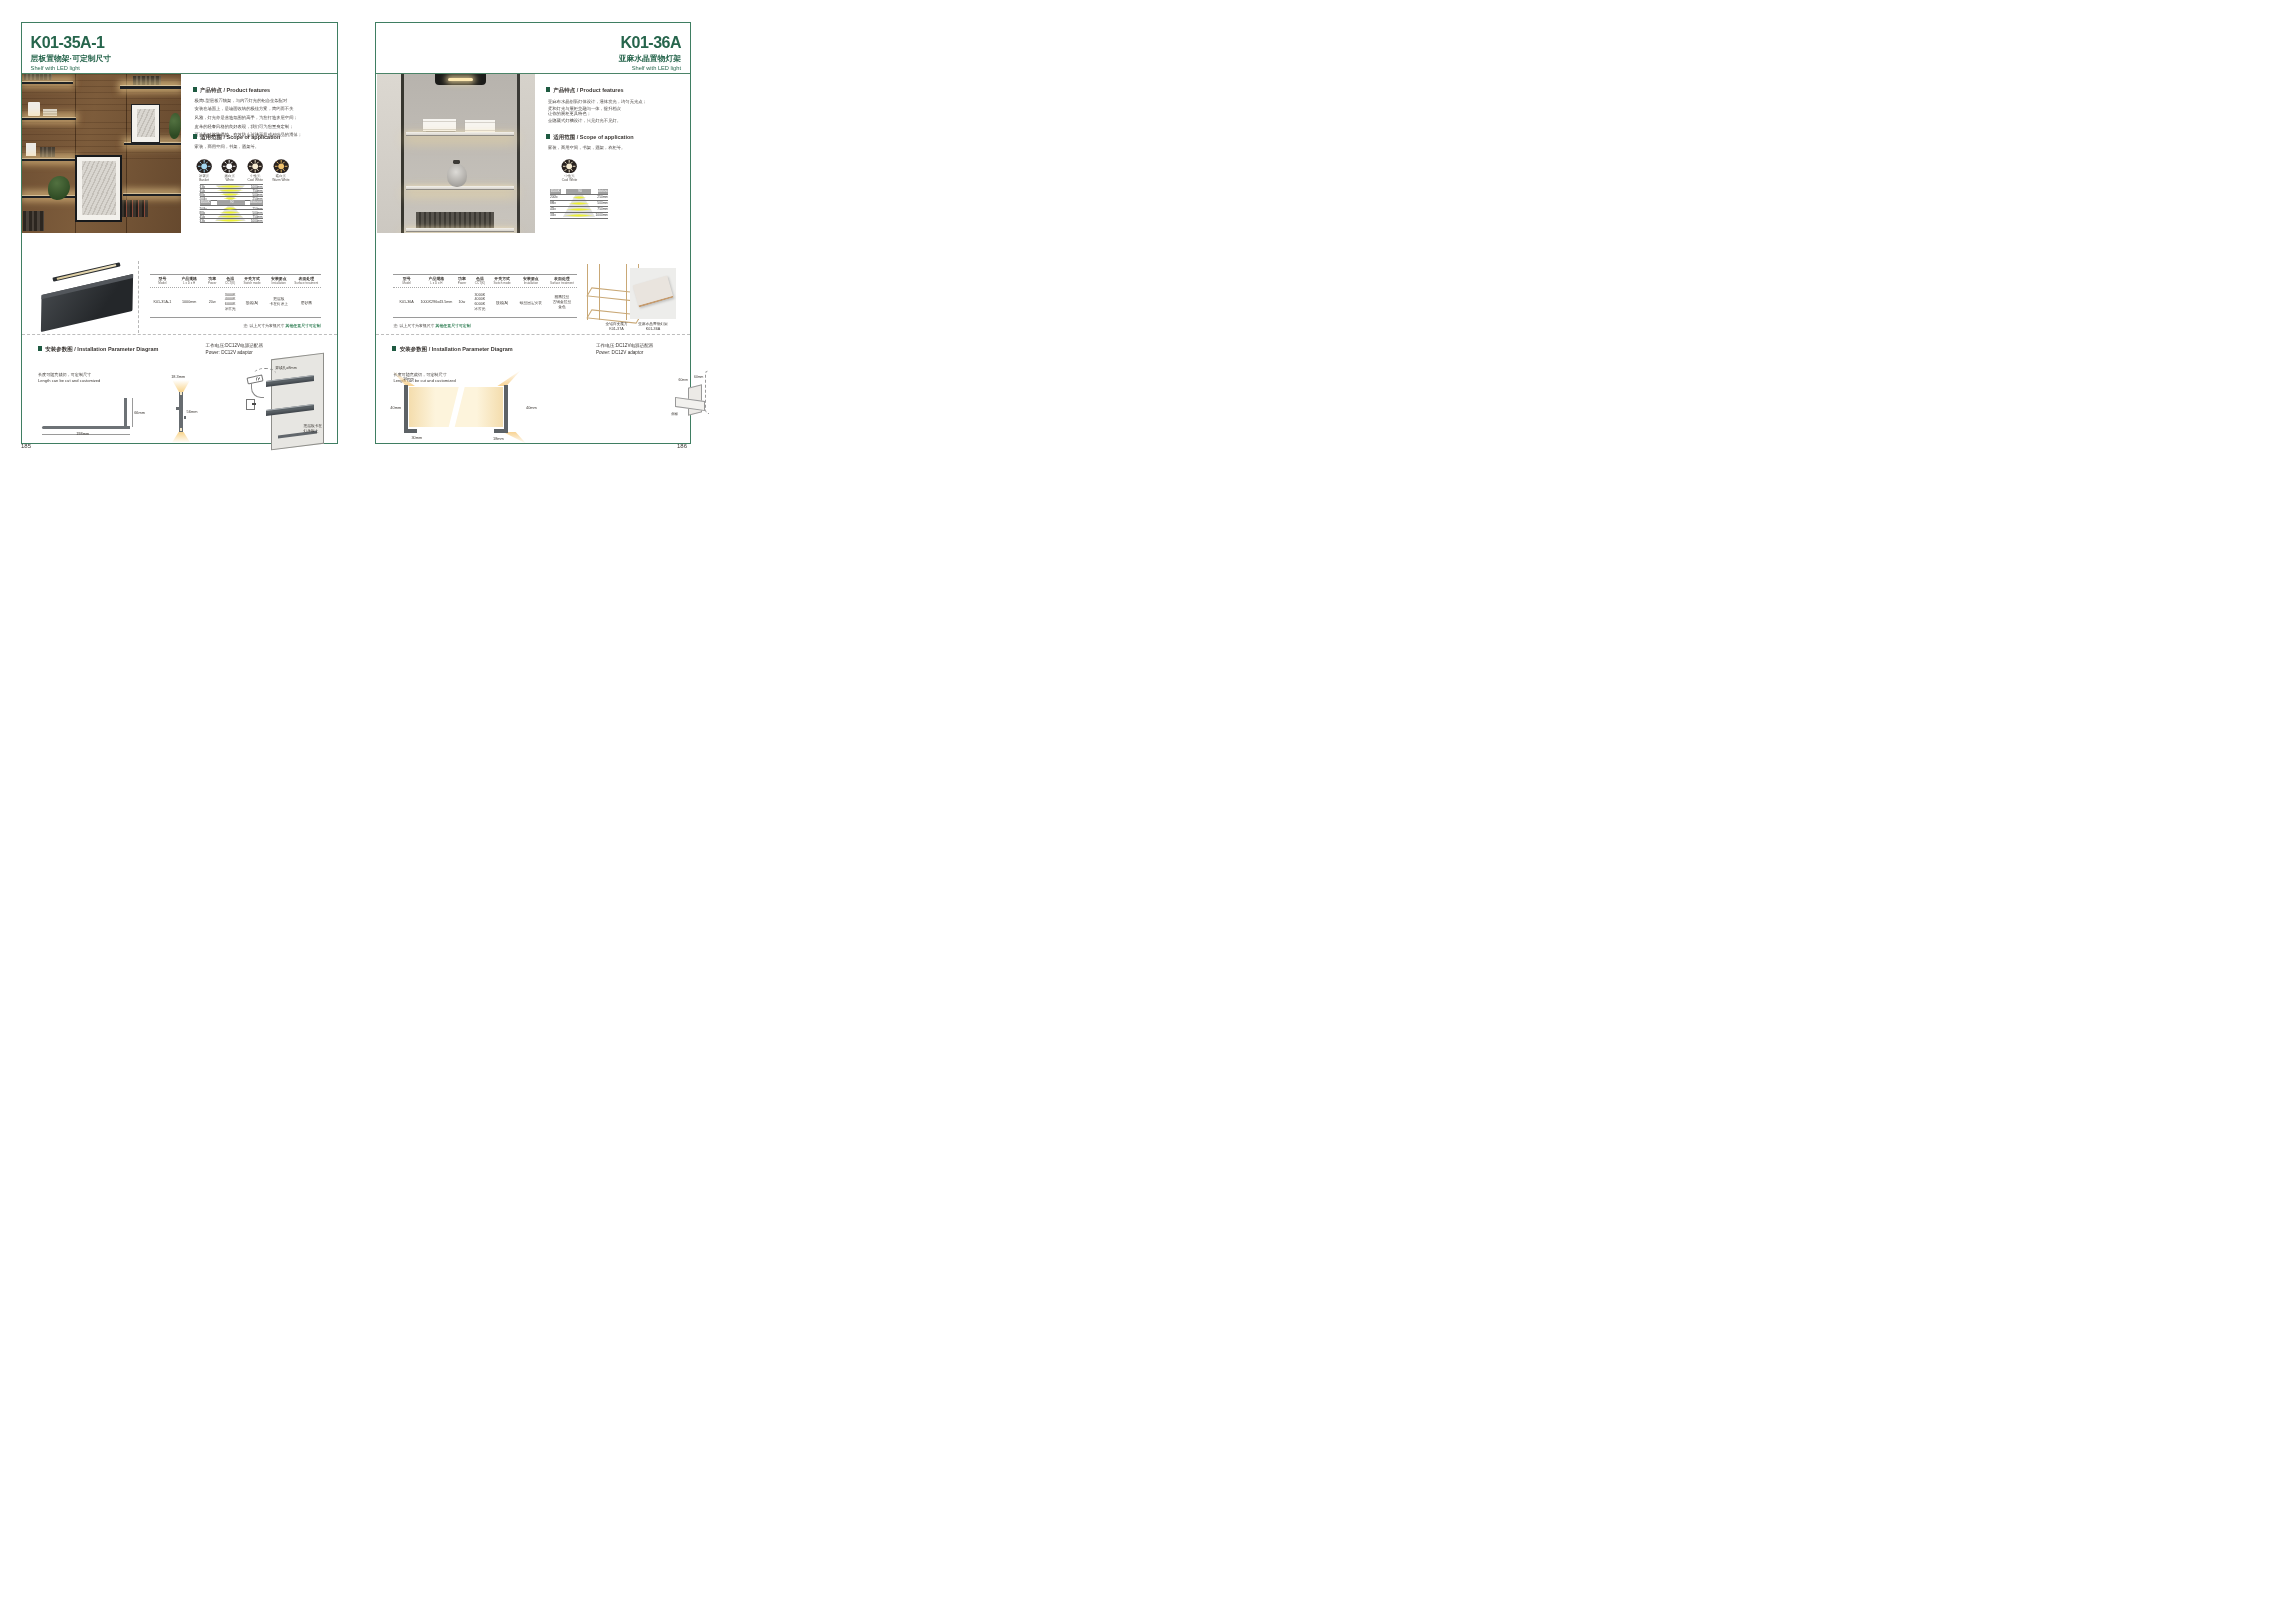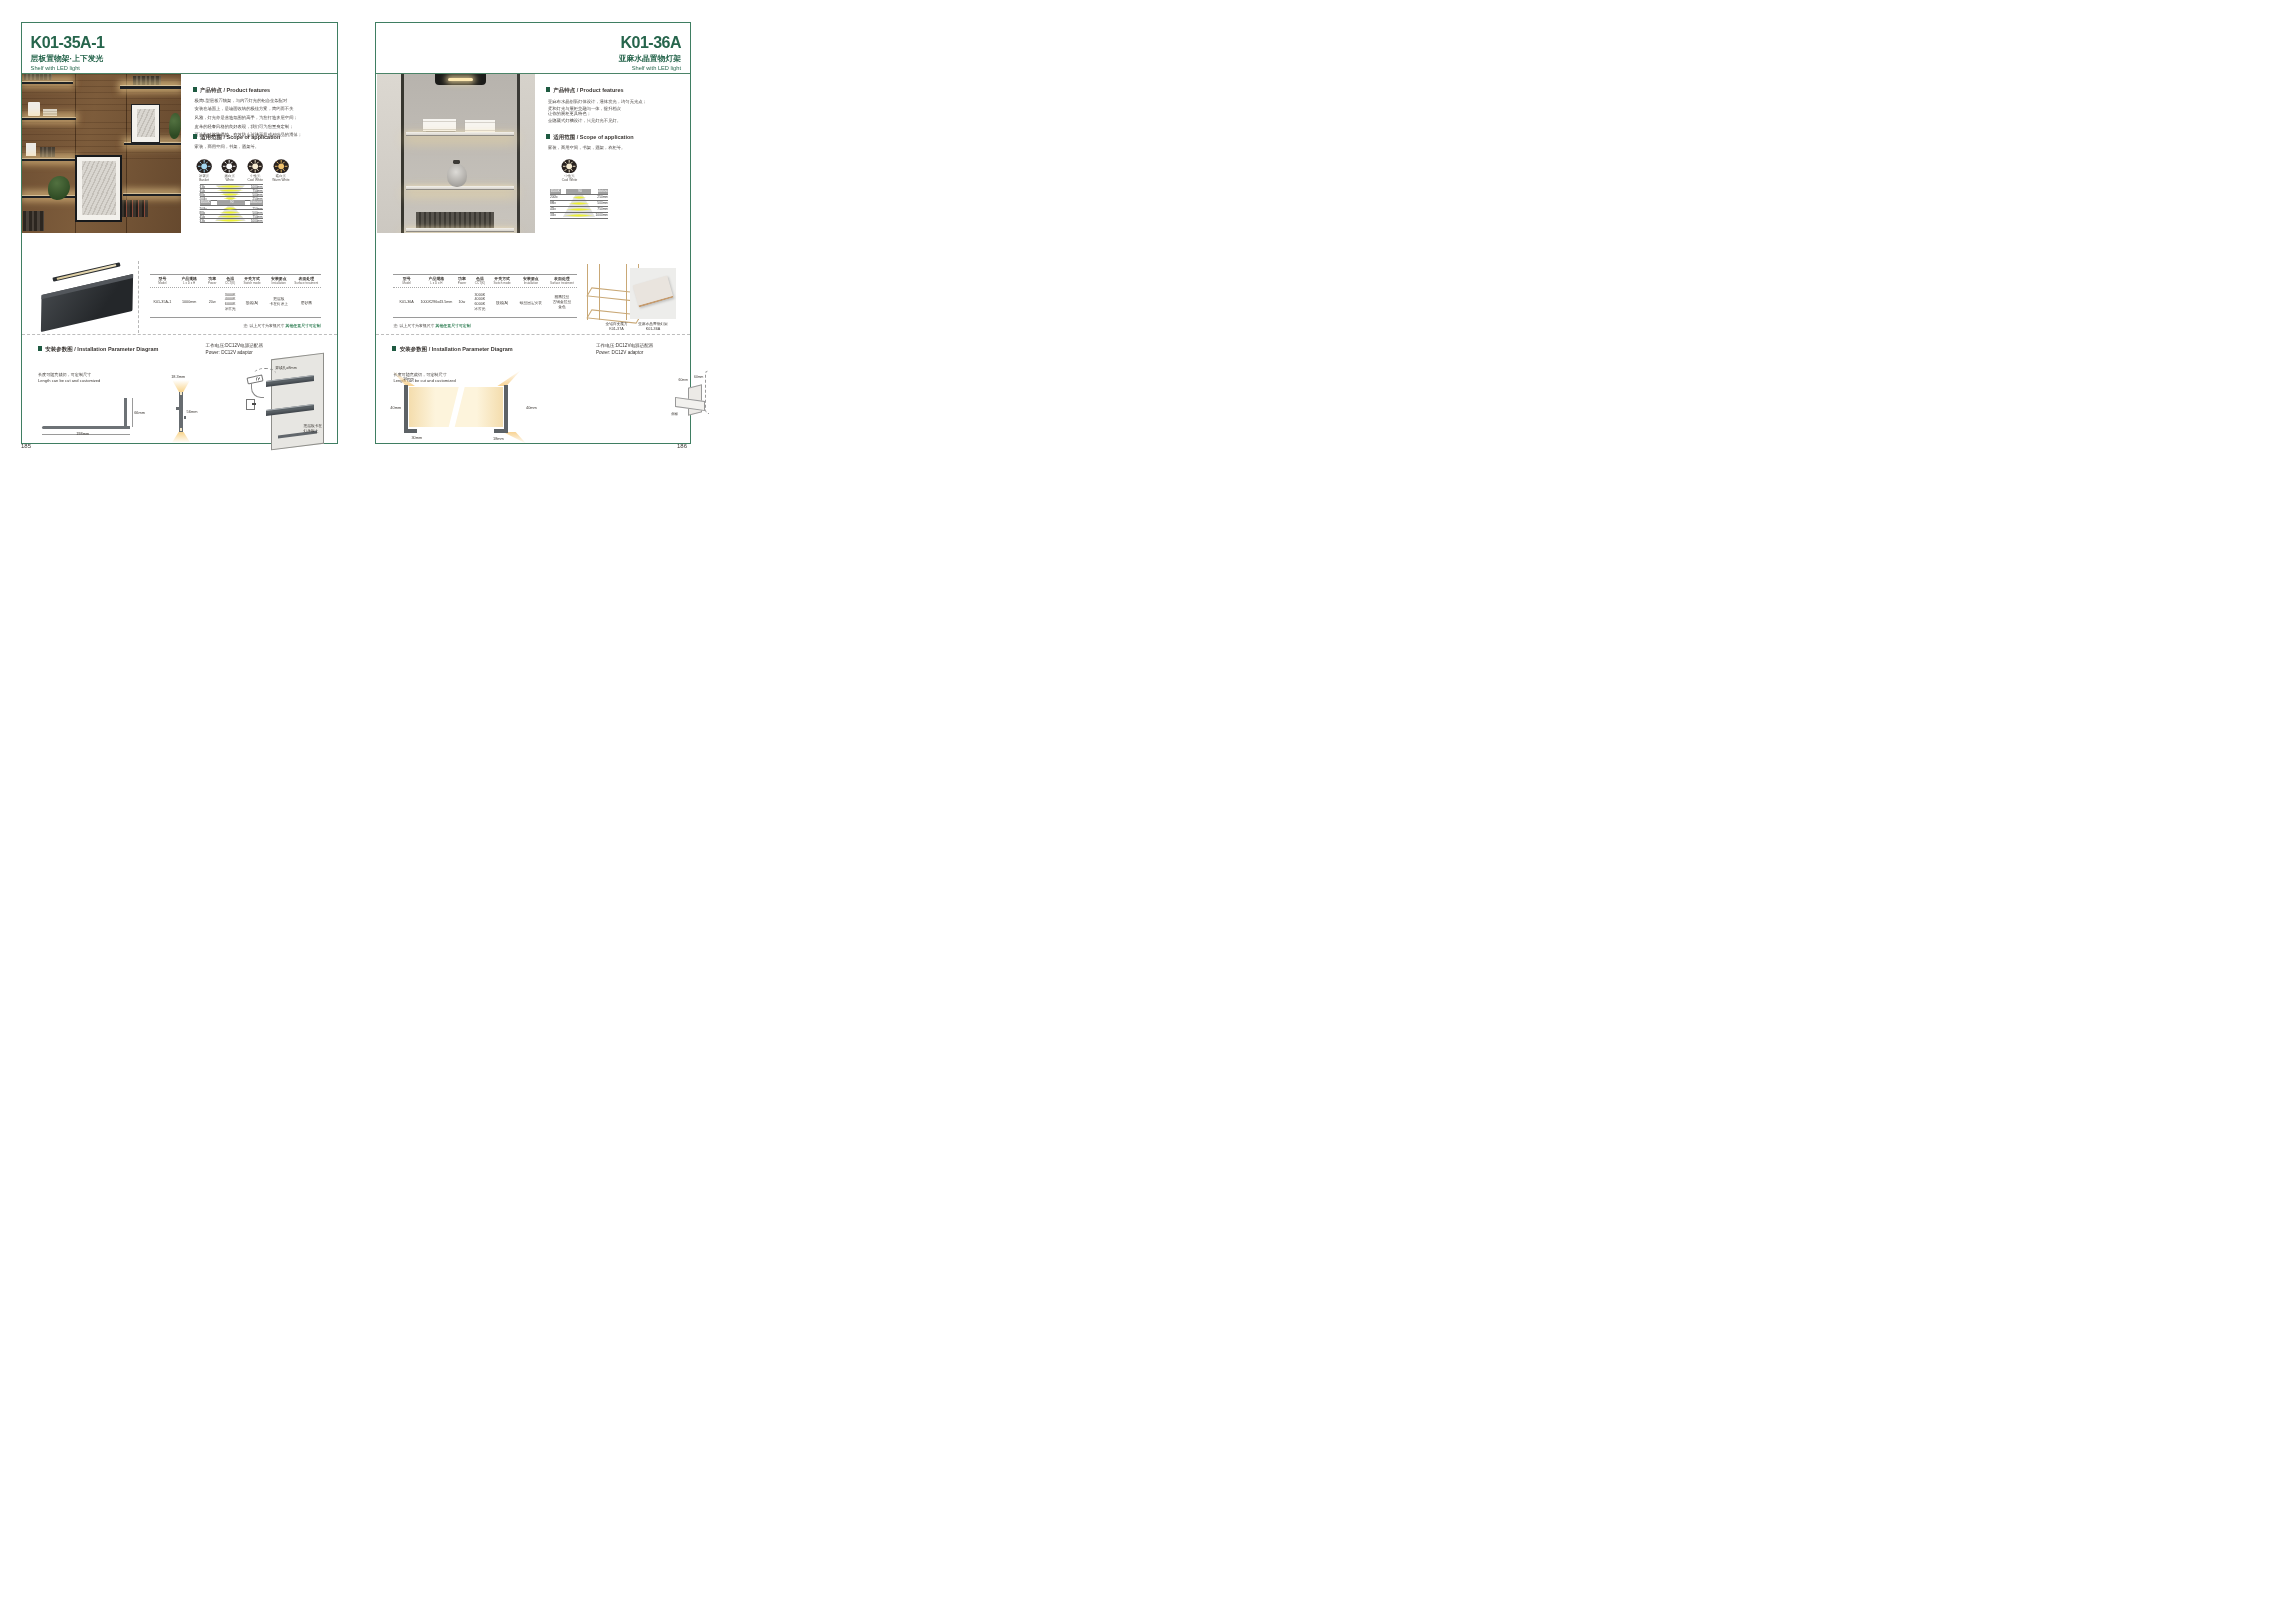--- a/index.html
+++ b/index.html
@@ -190,21 +190,21 @@
 </style>
 </head>
 <body>
 
 <div class="canvas">
 
   <div class="page pg-l">
 
     <div class="title-block">
       <div class="t-model">K01-35A-1</div>
-      <div class="t-cn">层板置物架·上下发光</div>
+      <div class="t-cn">层板置物架·可定制尺寸</div>
       <div class="t-en">Shelf with LED light</div>
     </div>
     <div class="hline"></div>
 
     <div class="photo ph-wood">
       <div class="sh" style="left:0;top:8.2px;width:51px;"></div>
       <div class="bk" style="left:1.8px;top:0;width:28px;height:6.9px;background:repeating-linear-gradient(90deg,#40382e 0 2.3px,#5c5246 2.3px 4.1px);"></div>
       <div class="sh" style="left:0;top:44px;width:54px;"></div>
       <div class="bk" style="left:5.5px;top:28px;width:12px;height:14px;background:#efece7;border-radius:0.9px;"></div>
       <div class="bk" style="left:21px;top:35px;width:13.7px;height:7.8px;background:repeating-linear-gradient(0deg,#d9d4cc 0 1.4px,#b5afa5 1.4px 2.7px);"></div>

